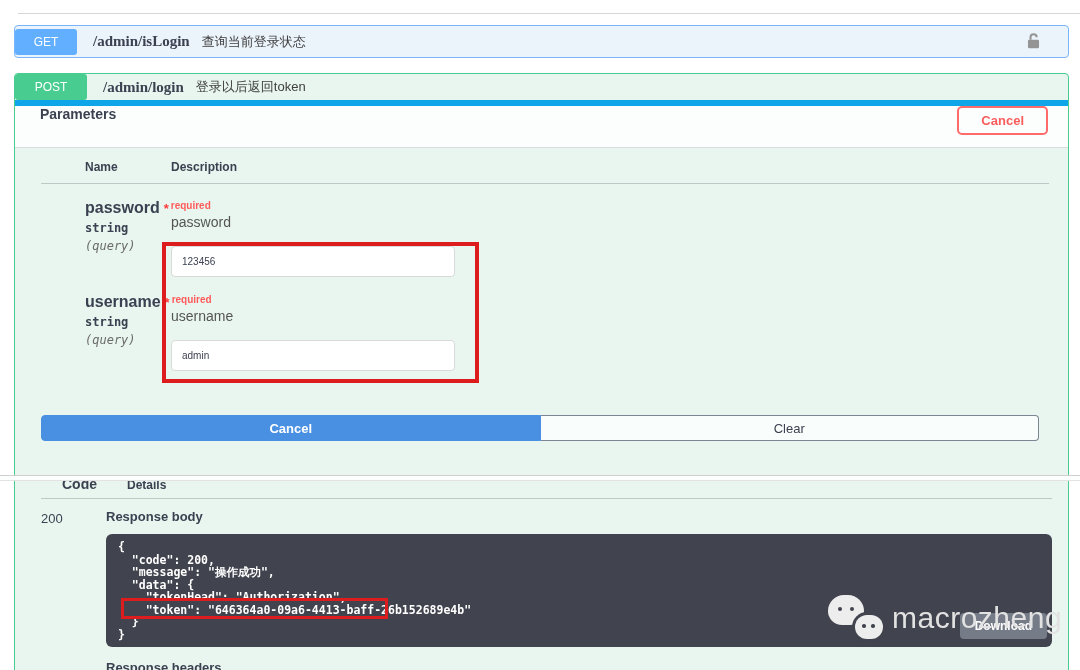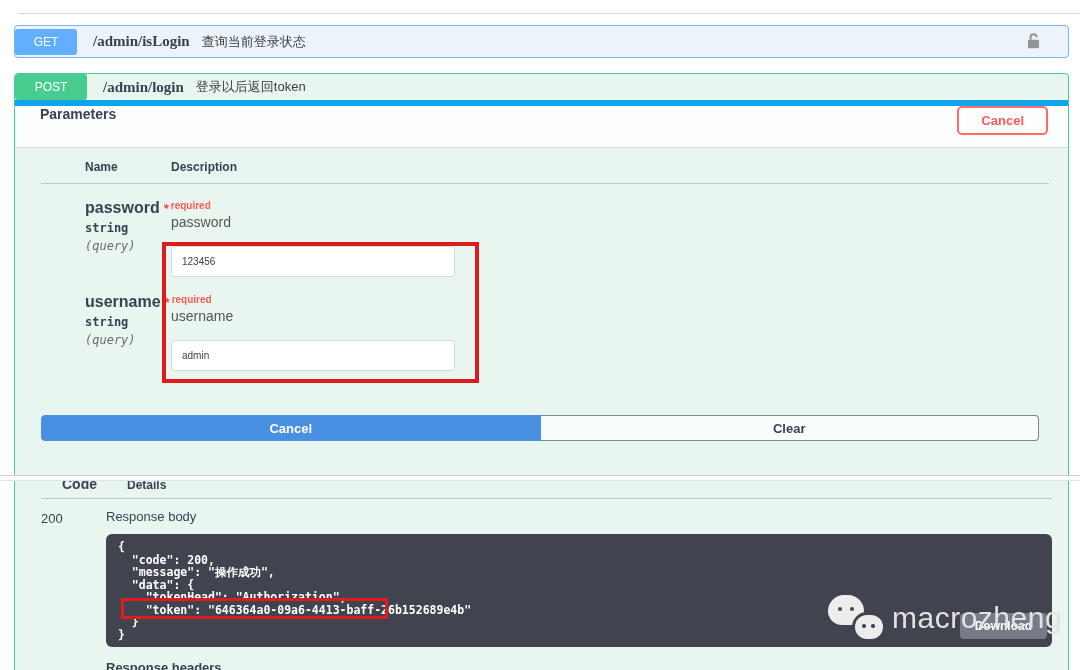--- a/index.html
+++ b/index.html
@@ -67,33 +67,33 @@
   .prow + .prow { padding-top:16px; }
 
   
   .exec-row { display:flex; margin:44px 29px 0 26px; height:26px; }
   .btn-execute {
     flex:1; background:#4990e2; color:#fff; border:1px solid #4990e2;
     border-radius:4px 0 0 4px; font-weight:bold; font-size:13px; cursor:pointer; font-family:inherit;
   }
   .btn-clear {
     flex:1; background:rgba(255,255,255,0.75); color:#3b4151; border:1px solid #7d8492; border-left:none;
-    border-radius:0 4px 4px 0; font-weight:bold; font-size:13px; cursor:pointer; font-family:inherit;
+    border-radius:0 4px 4px 0; font-weight:normal; font-size:13px; cursor:pointer; font-family:inherit;
   }
 
   
   .responses { margin:35px 16px 0 26px; }
   .resp-head { display:flex; align-items:baseline; border-bottom:1px solid rgba(59,65,81,0.25); padding-bottom:6px; }
   .resp-col-code { width:65px; flex:none;margin-left:21px; }
   .resp-head .code-h { font-size:14px; font-weight:bold; }
   .resp-head .details-h { font-size:12px; font-weight:bold;text-align:right; }
   .resp-row { display:flex; margin-top:10px; }
   .status-code { font-size:13px; width:65px; flex:none; padding-top:2px; }
   .resp-body-col { flex:1; }
-  .resp-body-label { font-size:13px; font-weight:normal; }
+  .resp-body-label { font-size:13px; font-weight:bold; }
   .codeblock {
     position:relative; margin-top:10px; background:#41444e; border-radius:6px;
     padding:7px 10px 8px 12px; height:113px; color:#ffffff;
   }
   .codeline {
     font-family:"DejaVu Sans Mono","Liberation Mono",monospace;
     font-size:11.5px; font-weight:bold; line-height:12.5px; white-space:pre; color:#fff;
   }
   .btn-download {
     position:absolute; right:5px; bottom:8px; background:rgba(122,128,140,0.92);

